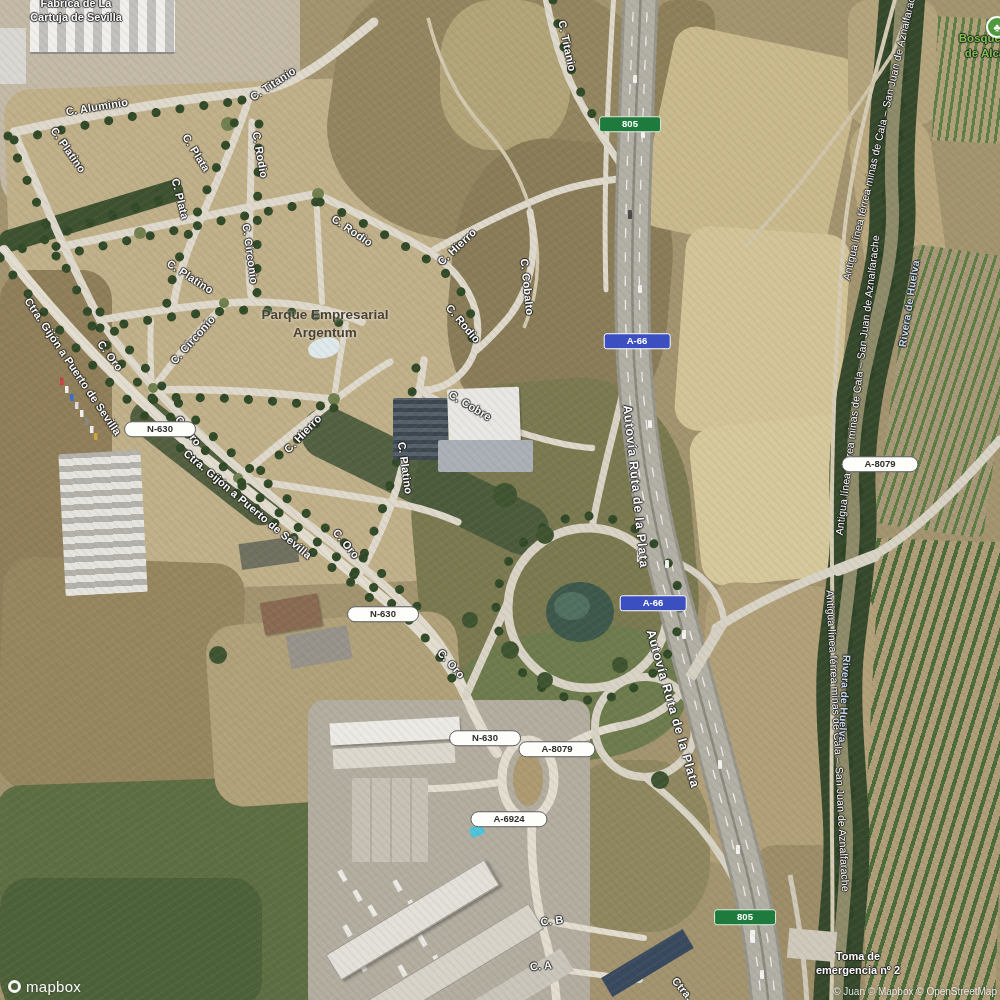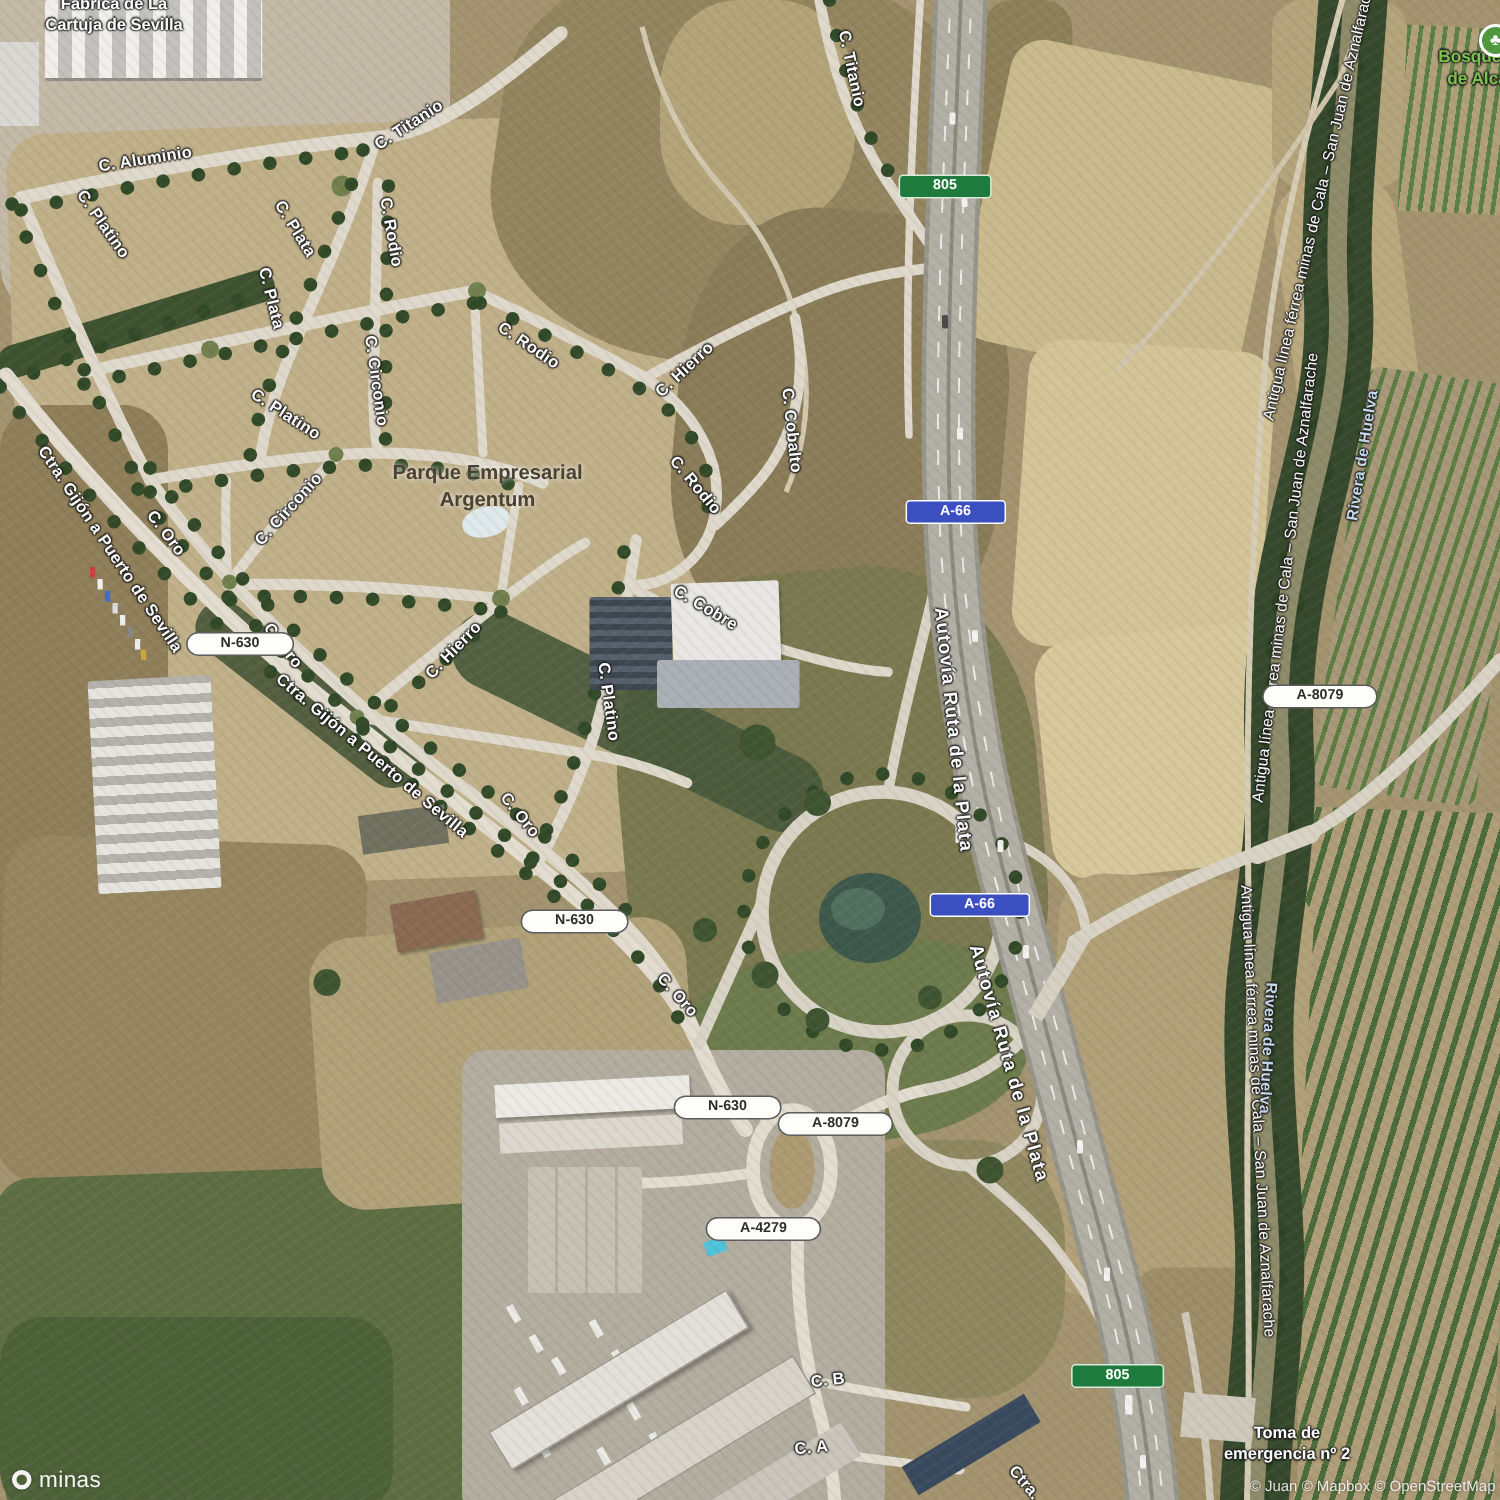--- a/index.html
+++ b/index.html
@@ -295,24 +295,24 @@
 emergencia nº 2</span>
       <span class="sh sh-green" style="left: 630px; top: 124px; background: rgb(31, 122, 61);">805</span>
       <span class="sh sh-green" style="left: 745px; top: 917px; background: rgb(31, 122, 61);">805</span>
       <span class="sh sh-blue" style="left: 637px; top: 341px; background: rgb(59, 79, 192);">A-66</span>
       <span class="sh sh-blue" style="left: 653px; top: 603px; background: rgb(59, 79, 192);">A-66</span>
       <span class="sh sh-white" style="left: 160px; top: 429px;">N-630</span>
       <span class="sh sh-white" style="left: 383px; top: 614px;">N-630</span>
       <span class="sh sh-white" style="left: 485px; top: 738px;">N-630</span>
       <span class="sh sh-white" style="left: 880px; top: 464px;">A-8079</span>
       <span class="sh sh-white" style="left: 557px; top: 749px;">A-8079</span>
-      <span class="sh sh-white" style="left: 509px; top: 819px;">A-4279</span>
+      <span class="sh sh-white" style="left: 509px; top: 819px;">A-6924</span>
       <span id="park-icon" style="left: 997px; top: 27px; background: rgb(78, 154, 60);">♣</span>
     </div>
 
   <div id="grain"></div>
 
   <div id="logo">
     <span id="logo-icon"></span>
-    <span id="logo-text">minas</span>
+    <span id="logo-text">mapbox</span>
   </div>
   <div id="attribution">© Juan © Mapbox © OpenStreetMap</div>
 </div>
 
 </body></html>

